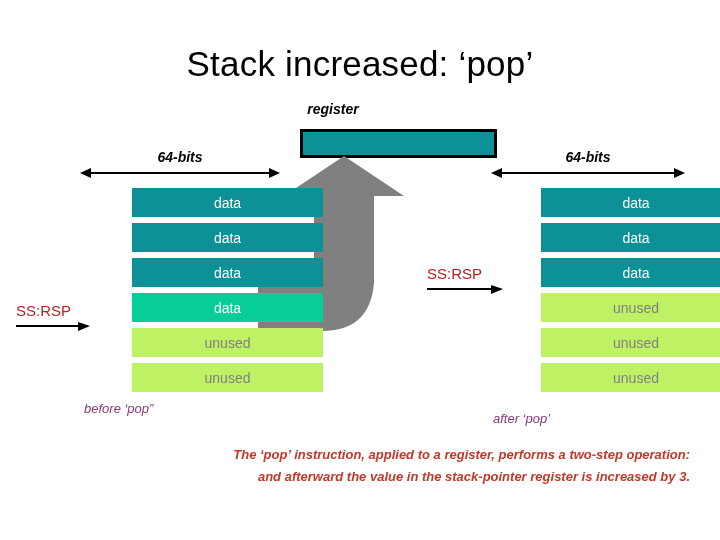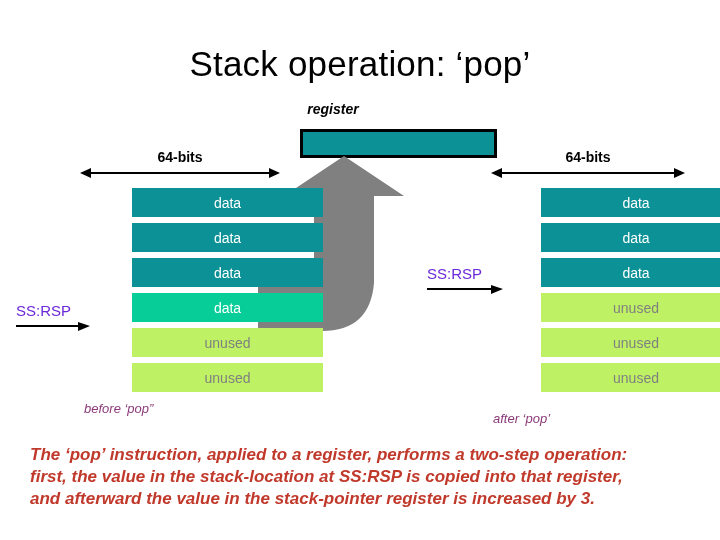--- a/index.html
+++ b/index.html
@@ -47,20 +47,21 @@
   .gray-arrow{
     position:absolute;
     left:258px; top:156px;
     width:176px; height:176px;
   }
 
   
   .bits-label{
     position:absolute;
     font-size:14px;
+    font-style:italic;
     font-weight:bold;
     color:#000000;
     text-align:center;
     white-space:nowrap;
   }
   .bits-label.left{left:82px; top:149px; width:196px;}
   .bits-label.right{left:493px; top:149px; width:190px;}
 
   .measure{position:absolute;height:12px;}
   .measure.left{left:80px; top:165px; width:200px;}
@@ -81,21 +82,21 @@
     box-sizing:border-box;
   }
   .cell.data{ background:#0C9196; color:#ffffff; }
   .cell.top  { background:#07CE99; color:#ffffff; }
   .cell.unused{ background:#bef264; color:#808080; }
 
   
   .ssrsp{
     position:absolute;
     font-size:15px;
-    color:#6d28d9;
+    color:#b91c1c;
     white-space:nowrap;
   }
   .ssrsp .txt{display:block;line-height:15px;}
   .ssrsp .ptr{display:block;width:100%;height:10px;}
 
   .ssrsp.left{left:16px; top:303px; width:74px;}
   .ssrsp.right{left:427px; top:266px; width:76px;}
 
   
   .caption{
@@ -105,36 +106,36 @@
     color:#8C3A7A;
     white-space:nowrap;
   }
   .caption.left{left:84px; top:401px; width:191px;}
   .caption.right{left:493px; top:411px; width:190px;}
 
   
   .explain{
     position:absolute;
     left:30px; top:444px; width:660px;
-    text-align:left;
-    font-size:17px;
+    text-align:right;
+    font-size:13px;
     font-style:italic;
     font-weight:bold;
     color:#C0392B;
     line-height:22px;
   }
   .explain div{white-space:nowrap;}
 </style>
 </head>
 <body>
 
 <div id="slide">
 
   <div class="title">
-    <span>Stack operation: ‘</span><span class="bold">pop</span><span>’</span>
+    <span>Stack increased: ‘</span><span class="bold">pop</span><span>’</span>
   </div>
 
   <div class="reg-label">register</div>
 
   <div class="register-box"></div>
 
   <div class="gray-arrow">
     <svg width="176" height="176" viewBox="0 0 176 176" xmlns="http://www.w3.org/2000/svg">
       <path d="M 0 131 L 0 175 L 64 175 Q 112 175 116 127 L 116 40 L 146 40 L 86 0 L 26 40 L 56 40 L 56 127 Q 56 131 48 131 Z" fill="#808080"></path>
     </svg>
@@ -194,17 +195,16 @@
         <polygon points="76,4 64,0 64,9" fill="#000000"></polygon>
       </svg>
     </span>
   </div>
 
   <div class="caption left">before ‘pop”</div>
   <div class="caption right">after ‘pop’</div>
 
   <div class="explain">
     <div>The ‘pop’ instruction, applied to a register, performs a two-step operation:</div>
-    <div>first, the value in the stack-location at SS:RSP is copied into that register,</div>
     <div>and afterward the value in the stack-pointer register is increased by 3.</div>
   </div>
 
 </div>
 
 </body></html>

